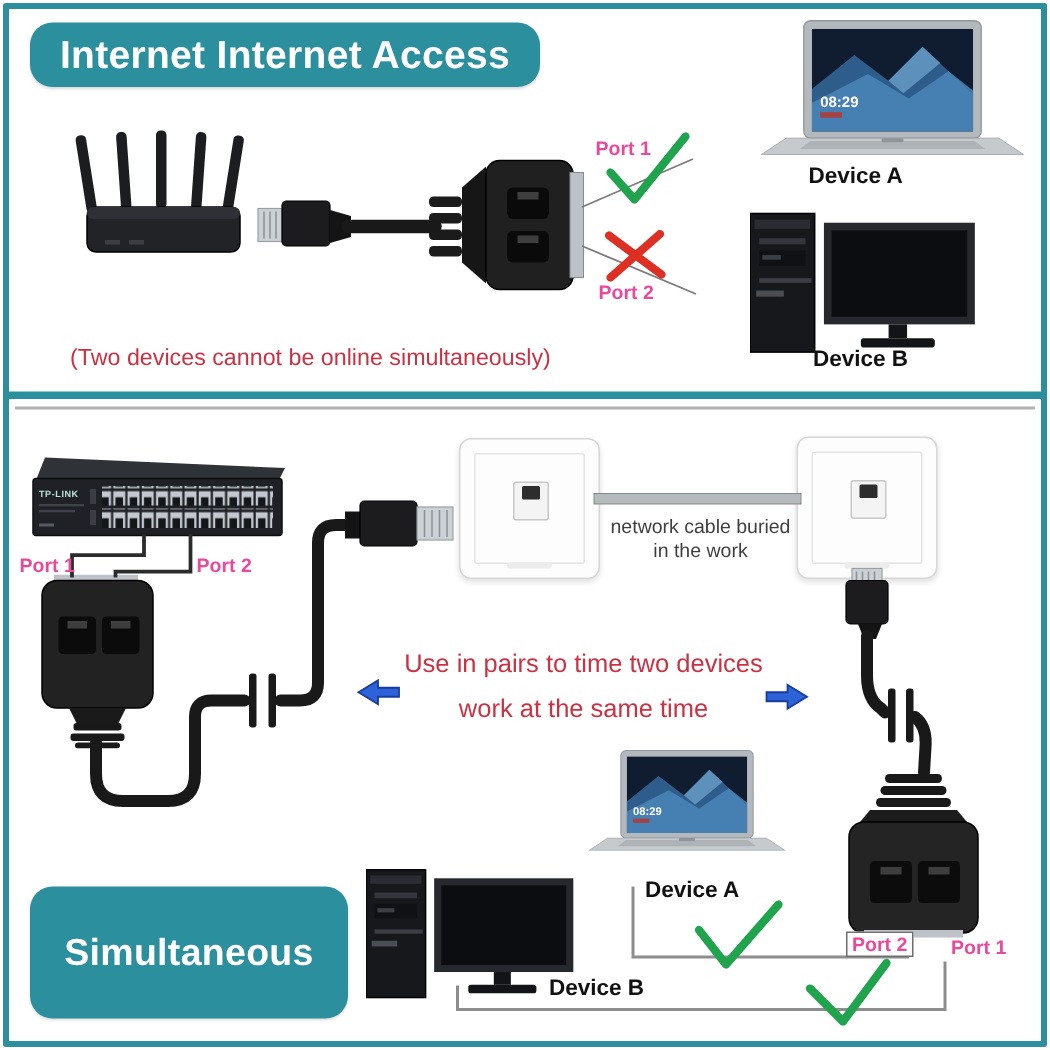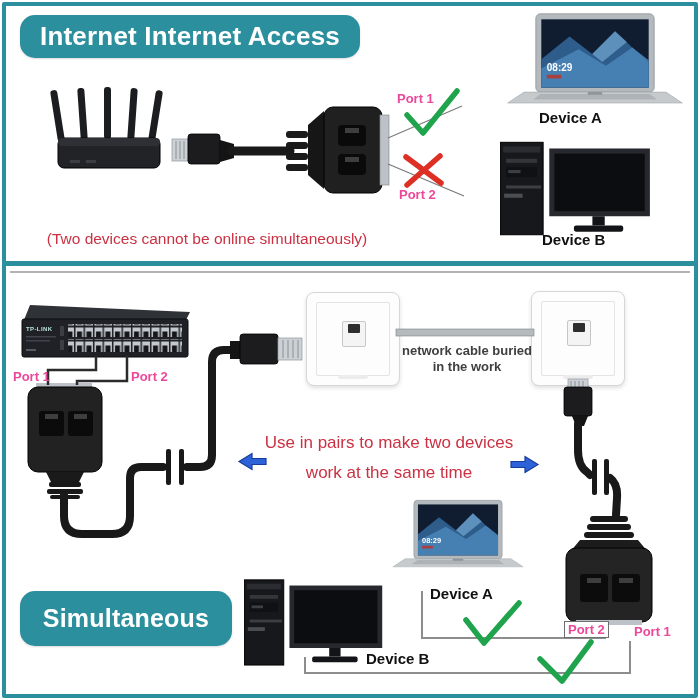--- a/index.html
+++ b/index.html
@@ -9,30 +9,30 @@
   
   .outer-frame{position:absolute;inset:2px;border:4px solid #2b8f9e;border-radius:2px;}
   .divider{position:absolute;left:6px;right:6px;top:261px;height:5px;background:#2b8f9e;}
   .divider-shadow{position:absolute;left:10px;right:10px;top:271px;height:1.5px;background:#9a9a9a;opacity:.75;}
   
   .badge{position:absolute;background:#2b8f9e;color:#fff;font-weight:bold;
          display:flex;flex-direction:column;align-items:center;justify-content:center;
          border-radius:15px;text-align:center;letter-spacing:.2px;
          box-shadow:0 1px 2px rgba(0,0,0,.15);}
   .badge1{left:20px;top:15px;width:340px;height:43px;font-size:26px;}
-  .badge2{left:20px;top:591px;width:212px;height:55px;font-size:25px;line-height:1.22;}
+  .badge2{left:20px;top:591px;width:212px;height:88px;font-size:25px;line-height:1.22;}
   
   .port-label{position:absolute;font-size:13px;font-weight:bold;color:#ec4899;white-space:nowrap;}
   .device-label{position:absolute;font-size:15px;font-weight:bold;color:#111;white-space:nowrap;}
   .red-text{position:absolute;color:#cb3142;text-align:center;}
   .caption{left:28px;top:230px;width:358px;font-size:15.5px;text-align:center;}
   .pair1{left:258px;top:433px;width:262px;font-size:17px;}
   .pair2{left:258px;top:463px;width:262px;font-size:17px;}
   .wall-label{position:absolute;left:392px;top:343px;width:150px;text-align:center;
-              font-size:13px;font-weight:bold;color:#3f3f3f;line-height:1.25;}
+              font-size:13px;font-weight:normal;color:#3f3f3f;line-height:1.25;}
   .boxed{background:#fff;border:1.5px solid #6e6e6e;padding:0 3px;line-height:15px;}
   
   .wallplate{position:absolute;background:#fdfdfd;border:1px solid #d7d7d7;border-radius:8px;
              box-shadow:0 2px 4px rgba(0,0,0,.13);}
   .wallplate .inner{position:absolute;inset:9px;border:1px solid #e4e4e4;border-radius:2px;}
   .wallplate .jack{position:absolute;left:50%;top:28px;width:22px;height:24px;margin-left:-11px;
                    background:#f4f4f4;border:1px solid #c7c7c7;border-radius:2px;}
   .wallplate .slot{width:12px;height:9px;background:#2d2d2d;margin:2px auto 0 auto;border-radius:1px;}
   .wallplate .brandbar{position:absolute;left:50%;bottom:6px;width:30px;height:4px;margin-left:-15px;
                        background:#ececec;border-radius:2px;}
@@ -252,21 +252,21 @@
   <div class="red-text caption">(Two devices cannot be online simultaneously)</div>
 
   <div class="port-label" style="left:13px;top:369px">Port 1</div>
   <div class="port-label" style="left:131px;top:369px">Port 2</div>
 
   <div class="wall-label">
     <span>network cable buried</span><br>
     <span>in the work</span>
   </div>
 
-  <div class="red-text pair1">Use in pairs to make two devices</div>
+  <div class="red-text pair1">Use in pairs to time two devices</div>
   <div class="red-text pair2">work at the same time</div>
 
   <div class="device-label" style="left:430px;top:585px">Device A</div>
   <div class="device-label" style="left:366px;top:650px">Device B</div>
 
   <div class="port-label boxed" style="left:564px;top:621px">Port 2</div>
   <div class="port-label" style="left:634px;top:624px">Port 1</div>
 
   <div class="badge badge2">
     <span>Simultaneous</span>

